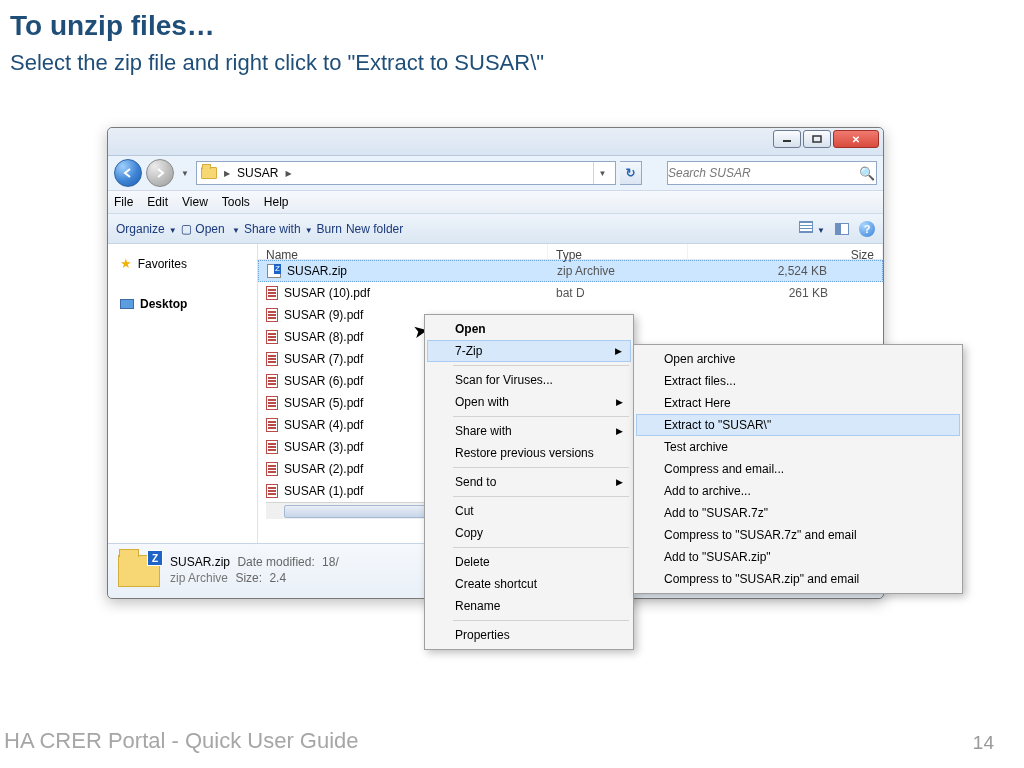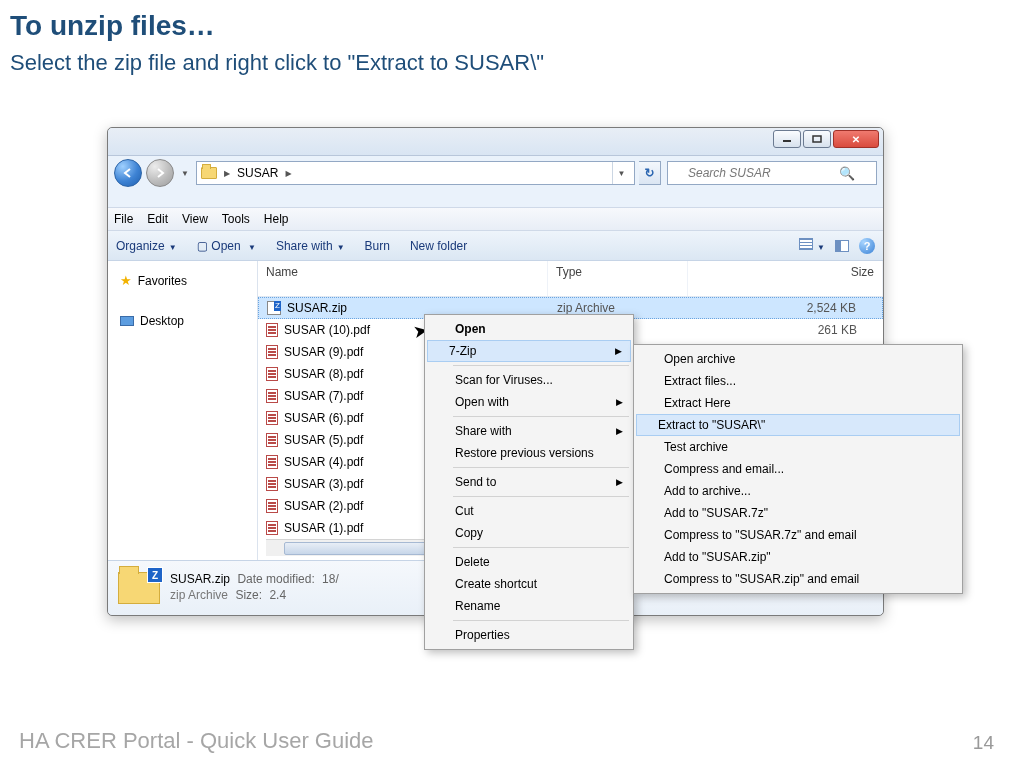--- a/index.html
+++ b/index.html
@@ -1,20 +1,20 @@
 <!DOCTYPE html>
 <html><head>
 <meta charset="utf-8">
 <style>
   * { box-sizing: border-box; margin: 0; padding: 0; }
   body { font-family: "Segoe UI", Tahoma, sans-serif; width: 1024px; height: 768px; background: #fff; position: relative; overflow: hidden; }
   .slide { padding: 10px 20px 0 10px; }
   .title { font-size: 28px; font-weight: 700; color: #1f4e79; }
   .subtitle { font-size: 22px; color: #1f4e79; margin-top: 8px; }
-  .footer { position: absolute; bottom: 14px; left: 19px; color: #a6a6a6; font-size: 22px; }
+  .footer { position: absolute; bottom: 14px; left: 4px; color: #a6a6a6; font-size: 22px; }
   .pageno { position: absolute; bottom: 14px; right: 30px; color: #999; font-size: 19px; }
 
   .explorer-wrap { position: absolute; left: 107px; top: 127px; width: 777px; }
   .win-shell { border: 1px solid #7a7a7a; border-radius: 5px; background: #eaf2fb; box-shadow: 0 4px 14px rgba(0,0,0,.25); }
 
   
   .titlebar { height: 28px; background: linear-gradient(#e8eef6,#d9e5f3); border-bottom: 1px solid #b8c6da; border-radius: 5px 5px 0 0; display:flex; justify-content:flex-end; align-items:flex-start; padding-right:4px; padding-top:2px; }
   .wbtn { width:28px; height:18px; border:1px solid #6b7a91; border-radius:3px; margin-left:2px; display:flex; align-items:center; justify-content:center; background:linear-gradient(#fafcff,#d7e1ed); font-size:10px; }
   .wbtn.close { width:46px; background:linear-gradient(#f07a6f,#d94b3e); border-color:#a03028; color:#fff; font-weight:bold; }
   .wbtn svg { display:block; }
@@ -22,55 +22,55 @@
   
   .addr-row { height: 34px; display:flex; align-items:center; padding: 0 6px; gap:4px; }
   .navbtn { width:28px; height:28px; border-radius:50%; background:radial-gradient(circle at 30% 25%, #9fd0ff, #3e83d4 55%, #1f5fae); border:1px solid #2c64a7; display:flex; align-items:center; justify-content:center; }
   .navbtn.fwd { background:radial-gradient(circle at 30% 25%, #ececec, #bdbdbd 55%, #9c9c9c); border-color:#8a8a8a; }
   .addr-bar { flex:1; height:24px; border:1px solid #93a8c4; background:#fff; display:flex; align-items:center; font-size:12px; padding: 0 4px; gap:4px; }
   .folder-ic { width:16px; height:12px; background:#f7d774; border:1px solid #d4ad3d; border-radius:1px; display:inline-block; position:relative; }
   .folder-ic::before { content:""; position:absolute; top:-4px; left:0; width:7px; height:4px; background:#f7d774; border:1px solid #d4ad3d; border-bottom:none; border-radius:1px 1px 0 0; }
   .tri { font-size:8px; color:#555; padding:0 3px; }
   .addr-drop { width:18px; height:22px; border-left:1px solid #cbd6e3; display:flex; align-items:center; justify-content:center; margin-left:auto; }
   .refresh-box { width:22px; height:24px; border:1px solid #93a8c4; border-left:none; background:linear-gradient(#f3f7fc,#dbe6f3); display:flex; align-items:center; justify-content:center; color:#2b66b1; font-size:12px; font-weight:bold; }
-  .search-box { width:210px; height:24px; border:1px solid #93a8c4; background:#fff; display:flex; align-items:center; padding:0 20px; margin-left:2px; font-size:12px; color:#777; font-style:italic; }
+  .search-box { width:210px; height:24px; border:1px solid #93a8c4; background:#fff; display:flex; align-items:center; padding:0 0; margin-left:21px; font-size:12px; color:#777; font-style:italic; }
   .mag { color:#3a77c2; font-style:normal; font-size:13px; margin-left:auto; }
 
   
-  .menubar { height:24px; background:linear-gradient(#f7f9fc,#e8eef6); border-top:1px solid #cfd9e8; border-bottom:1px solid #cfd9e8; display:flex; align-items:center; font-size:12px; padding:0 6px; gap:14px;margin-top:17px; }
+  .menubar { height:24px; background:linear-gradient(#f7f9fc,#e8eef6); border-top:1px solid #cfd9e8; border-bottom:1px solid #cfd9e8; display:flex; align-items:center; font-size:12px; padding:0 6px; gap:14px; }
   .menubar span { cursor:default; }
 
   
-  .toolbar { height:30px; background:linear-gradient(#eef4fb,#dbe7f3); border-bottom:1px solid #c6d4e6; display:flex; align-items:center; font-size:12px; padding:0 8px; gap:20px; color:#1a3a7a; }
+  .toolbar { height:30px; background:linear-gradient(#eef4fb,#dbe7f3); border-bottom:1px solid #c6d4e6; display:flex; align-items:center; font-size:12px; padding:0 8px; gap:4px; color:#1a3a7a; }
   .toolbar .smalltri { font-size:8px; margin-left:4px; color:#1a3a7a; }
   .toolbar .right { margin-left:auto; display:flex; align-items:center; gap:10px; }
   .view-ic { width:14px; height:12px; border:1px solid #6d90c1; display:inline-block; background:repeating-linear-gradient(#6d90c1,#6d90c1 1px,#fff 1px,#fff 3px); }
   .pane-ic { width:14px; height:12px; border:1px solid #6d90c1; display:inline-block; background:linear-gradient(to right,#6d90c1 0 5px,#fff 5px); }
   .help-ic { width:16px; height:16px; border-radius:50%; background:radial-gradient(circle at 30% 25%,#a8d5ff,#3a82d6); color:#fff; font-size:11px; font-weight:bold; display:flex; align-items:center; justify-content:center; }
 
   
   .content { display:flex; height:300px; background:#fff; border-bottom:1px solid #c6d4e6; }
   .sidebar { width:150px; border-right:1px solid #dbe3ee; padding:8px 0; font-size:12px; }
   .side-item { display:flex; align-items:center; padding:4px 12px; gap:6px; }
   .star { color:#f2b200; font-size:13px; }
   .desk-ic { width:14px; height:10px; background:#5c9de0; border:1px solid #3a6ca8; display:inline-block; }
-  .side-item.sel { font-weight: normal; }
+  .side-item.sel { font-weight: bold; }
 
   .listing { flex:1; position:relative; }
-  .col-headers { height:36px; border-bottom:1px solid #e1e8f1; display:flex; font-size:12px; color:#444; }
+  .col-headers { height:16px; border-bottom:1px solid #e1e8f1; display:flex; font-size:12px; color:#444; }
   .col-headers div { padding:4px 8px; border-right:1px solid #eef2f8; }
   .ch-name { flex: 0 0 290px; }
   .ch-type { flex: 0 0 140px; }
   .ch-size { flex: 1; text-align:right; }
 
   .rows { font-size:12px; }
   .row { display:flex; height:22px; align-items:center; }
   .row .c-name { flex:0 0 290px; display:flex; align-items:center; padding-left:8px; gap:6px; }
   .row .c-type { flex:0 0 140px; color:#555; padding-left:8px; }
-  .row .c-size { flex:1; text-align:right; padding-right:26px; color:#555; }
+  .row .c-size { flex:1; text-align:right; padding-right:55px; color:#555; }
   .row.sel { background:#cde6ff; border:1px dotted #6aa4e0; }
   .zip-ic { width:14px; height:14px; background:#fff; border:1px solid #888; display:inline-block; position:relative; }
   .zip-ic::after { content:"Z"; position:absolute; right:-1px; top:-1px; background:#1e64c8; color:#fff; font-size:8px; line-height:8px; padding:1px 1px; }
   .pdf-ic { width:12px; height:14px; background:#fff; border:1px solid #b94a48; display:inline-block; position:relative; }
   .pdf-ic::before { content:""; position:absolute; left:1px; top:2px; width:8px; height:2px; background:#b94a48; box-shadow:0 3px #b94a48, 0 6px #b94a48; }
   .hscroll { height:17px; background:#f0f0f0; border-top:1px solid #d4d4d4; position:relative; margin-left: 8px; }
   .hscroll .thumb { position:absolute; left:18px; top:2px; height:13px; width:290px; background:linear-gradient(#e8eef6,#c7d6e9); border:1px solid #a6b9d3; border-radius:2px; }
 
   
   .details { height:54px; background:linear-gradient(#f5f8fc,#e9f0f8); display:flex; align-items:center; padding:0 10px; font-size:12px; border-radius:0 0 5px 5px; gap:10px; }
@@ -79,21 +79,21 @@
   .big-folder .zbadge { position:absolute; right:-4px; top:-6px; width:16px; height:16px; background:#1e64c8; color:#fff; font-size:10px; font-weight:bold; display:flex; align-items:center; justify-content:center; border:1px solid #fff; }
   .det-text { line-height:1.3; }
   .det-name { color:#000; }
   .det-sub { color:#777; }
   .det-meta { color:#666; margin-left:4px; }
 
   
   .ctx { position:absolute; background:#f4f4f4; border:1px solid #a0a0a0; box-shadow:3px 3px 8px rgba(0,0,0,.25); font-size:12px; padding:3px 2px; }
   .ctx .item { height:22px; display:flex; align-items:center; padding:0 20px 0 28px; white-space:nowrap; position:relative; }
   .ctx .item.bold { font-weight:700; }
-  .ctx .item.hi { background:#d7e8fb; border:1px solid #a9cdf2; padding-left:21px; padding-right:19px; }
+  .ctx .item.hi { background:#d7e8fb; border:1px solid #a9cdf2; padding-left:27px; padding-right:19px; }
   .ctx .item .arrow { position:absolute; right:8px; font-size:9px; }
   .ctx .sep { height:1px; background:#d2d2d2; margin:3px 2px 3px 26px; }
   .ctx1 { left: 424px; top: 314px; width: 210px; }
   .ctx2 { left: 633px; top: 344px; width: 330px; }
 
   .cursor { position:absolute; left:413px; top:320px; font-size:18px; color:#000; transform:rotate(-10deg); pointer-events:none; }
 </style>
 </head>
 <body>
 

